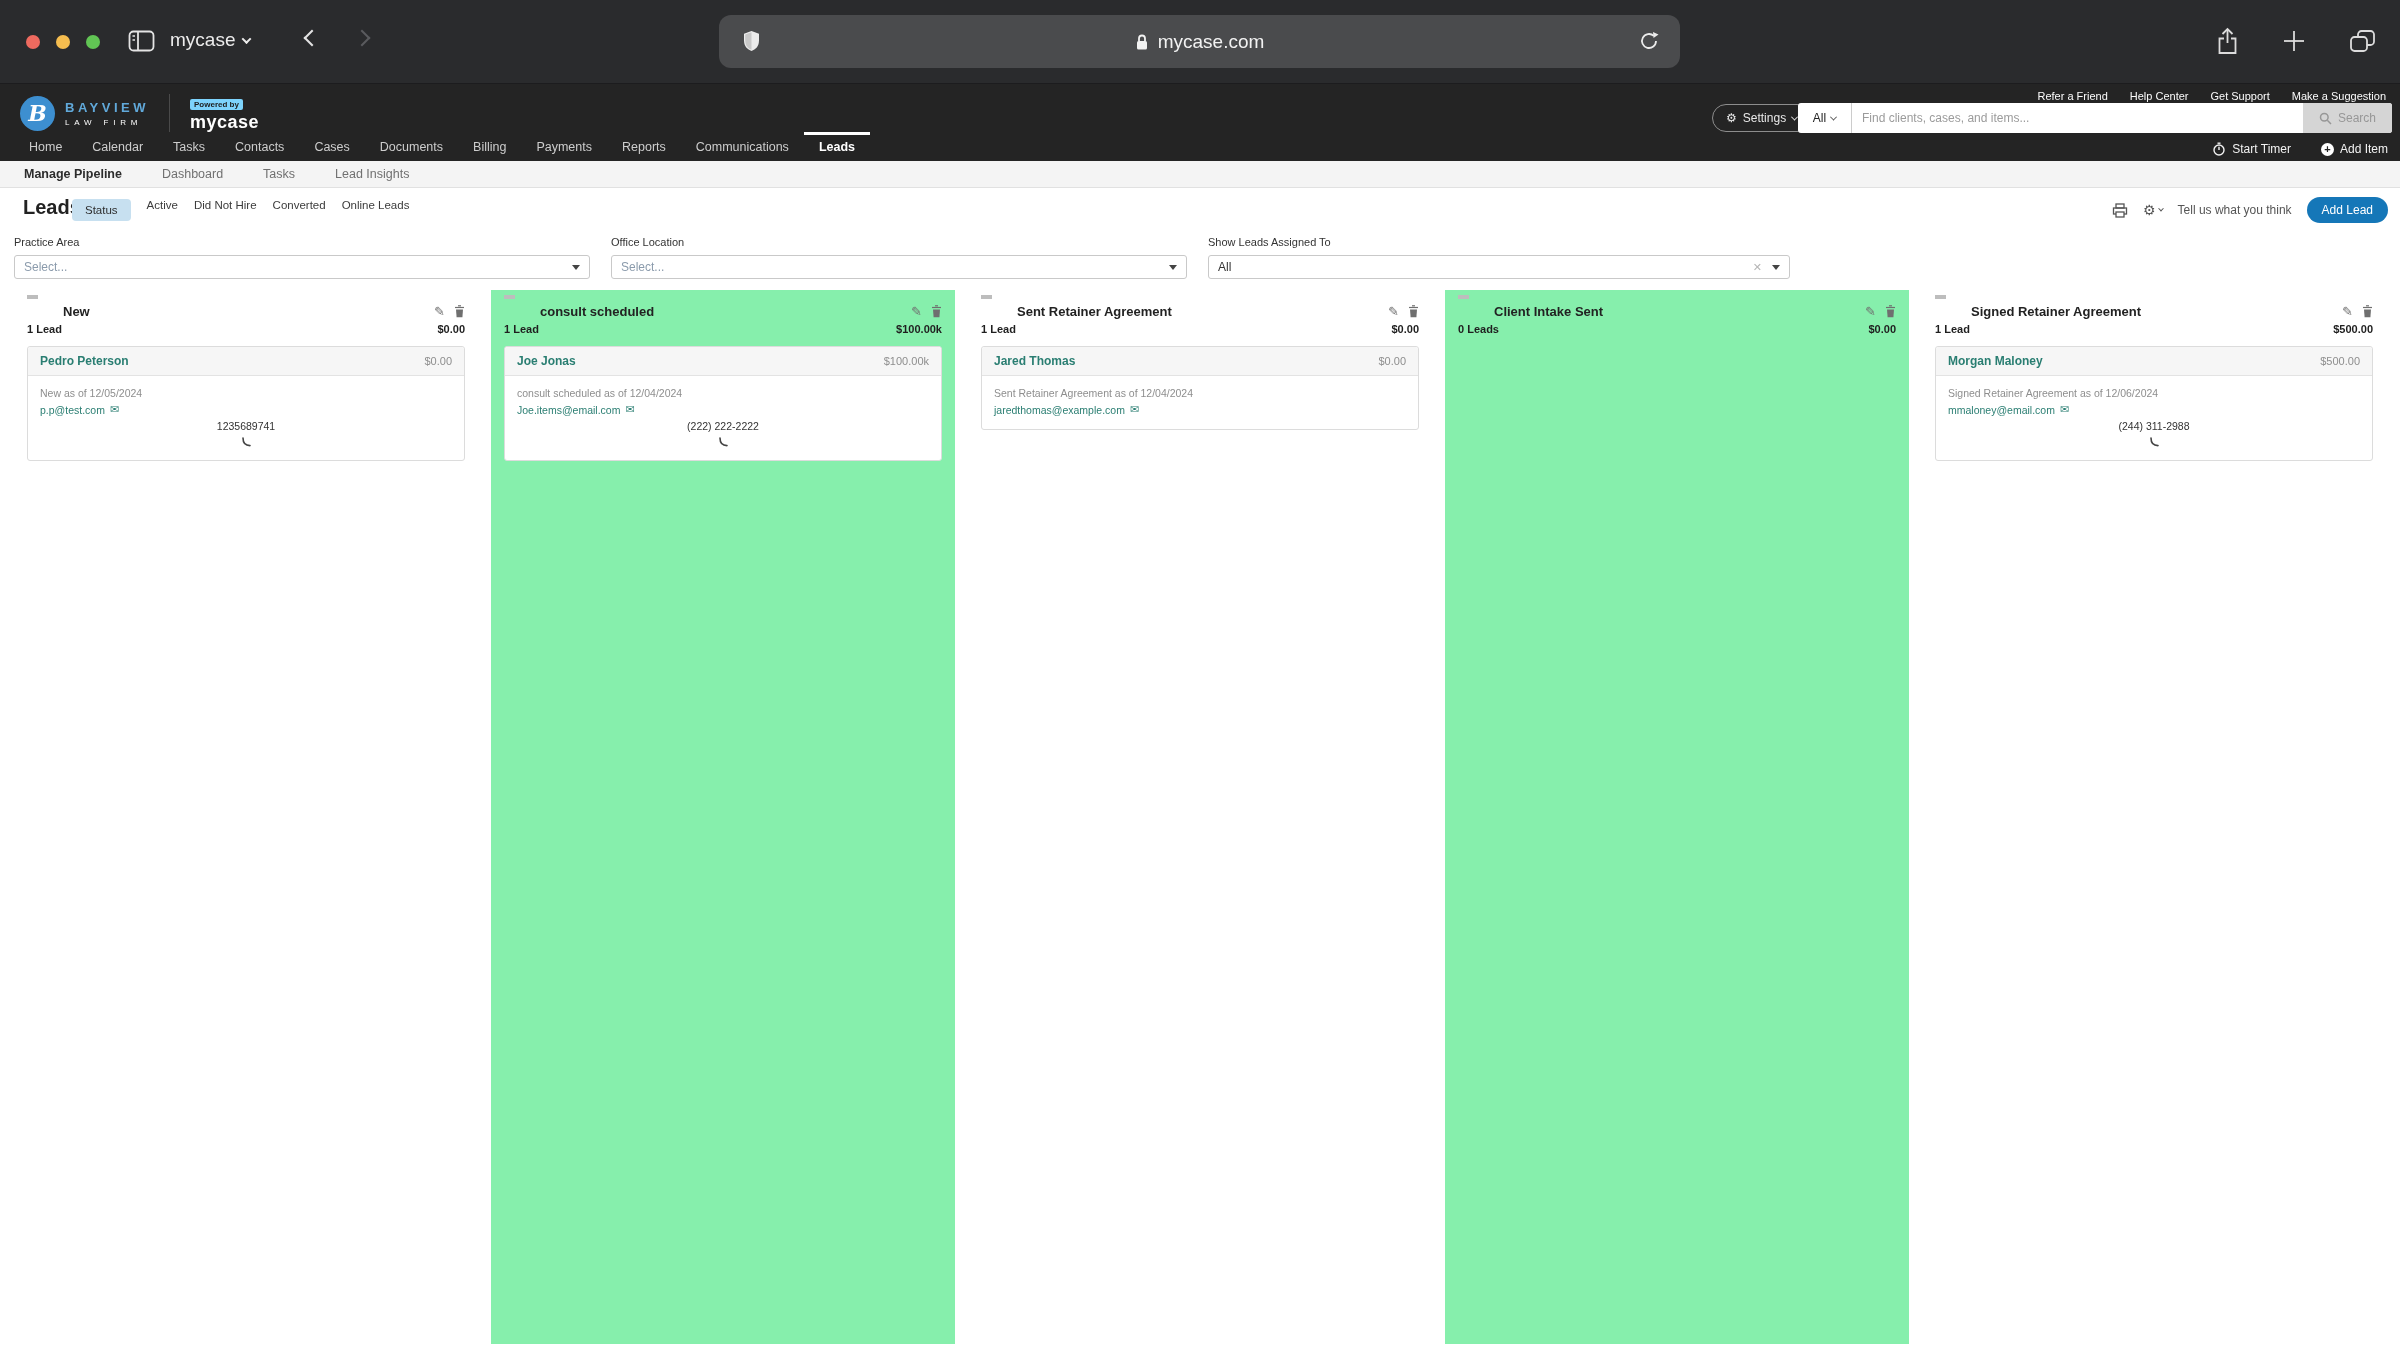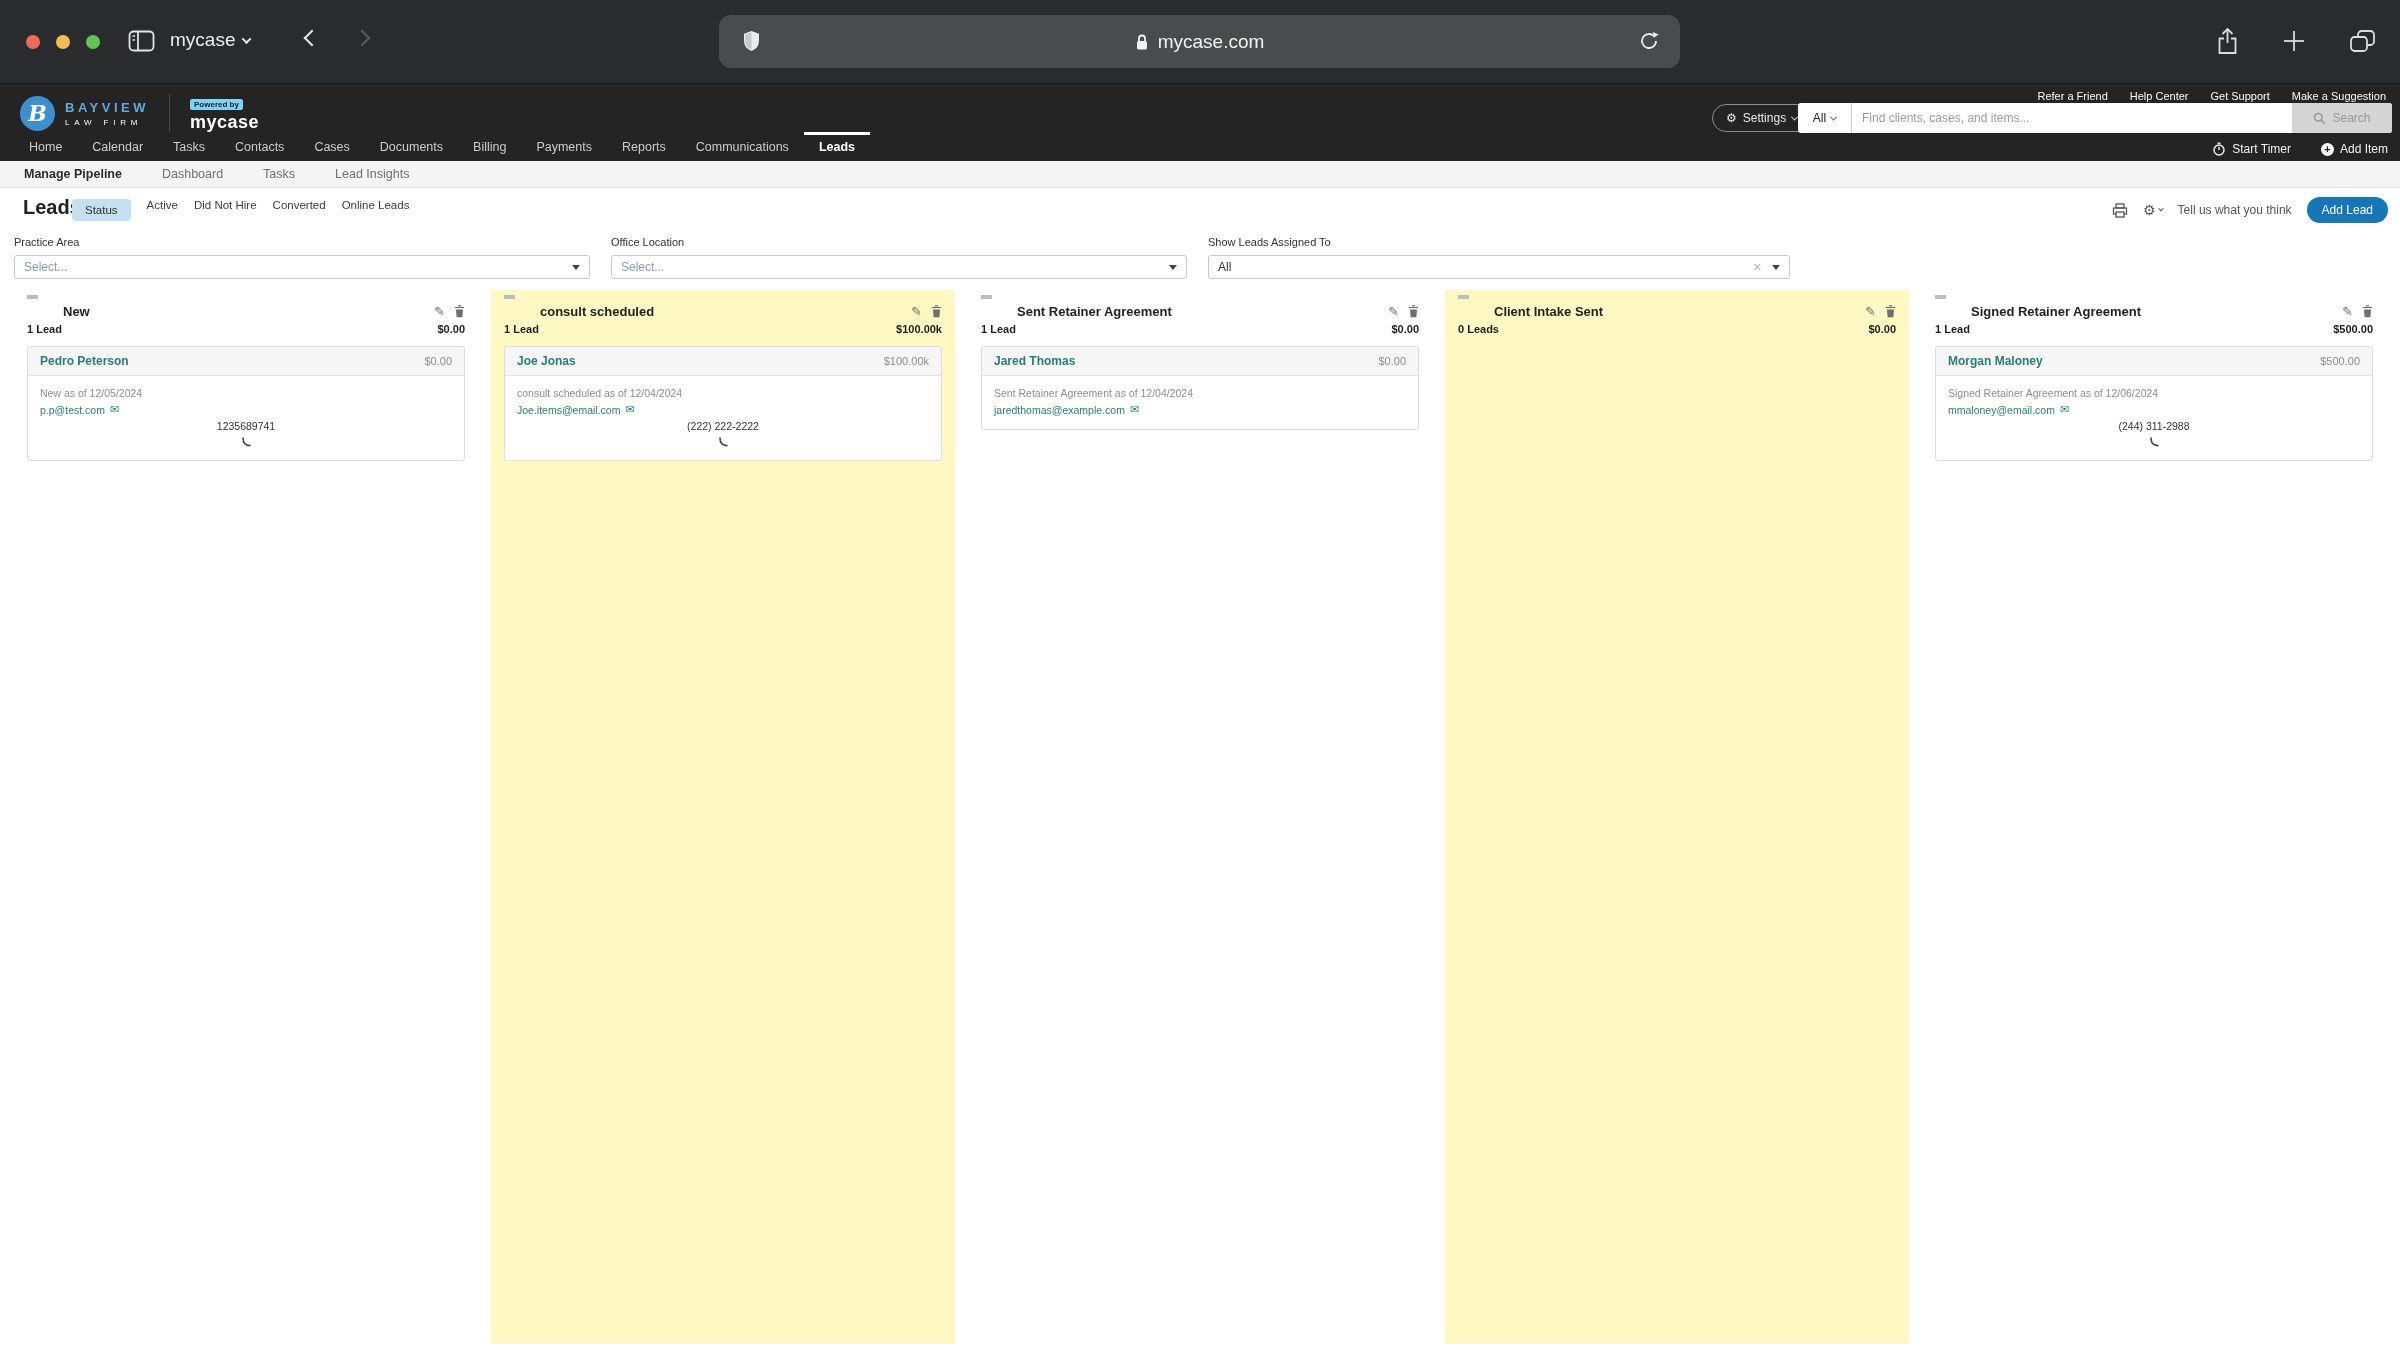--- a/index.html
+++ b/index.html
@@ -36,21 +36,21 @@
   .brand-word { color: #fff; font-size: 18px; font-weight: bold; margin-top: 1px; letter-spacing: .5px; }
   .quick-links { position: absolute; top: 6px; right: 14px; display: flex; gap: 22px; font-size: 11px; color: #fbfbfb; }
   .quick-links span { cursor: default; }
   .settings-pill { position: absolute; left: 1712px; top: 20px; height: 28px; padding: 0 13px; border: 1px solid #8d8d8d; border-radius: 15px; display: flex; align-items: center; gap: 6px; color: #e9e9e9; font-size: 12px; }
   .settings-pill .chev { width: 5px; height: 5px; border-width: 1.5px; }
   .searchbar { position: absolute; left: 1798px; top: 19px; width: 594px; height: 30px; background: #fff; border-radius: 3px; display: flex; align-items: stretch; overflow: hidden; }
   .scope { width: 54px; display: flex; align-items: center; justify-content: center; gap: 5px; font-size: 12px; color: #222; border-right: 1px solid #ccc; }
   .scope .chev { width: 5px; height: 5px; border-width: 1.5px; color: #555; }
   .searchbar input { flex: 1; border: 0; outline: none; font-family: inherit; font-size: 12px; padding: 0 10px; color: #333; }
   .searchbar input::placeholder { color: #9b9b9b; }
-  .search-btn { width: 100px; background: #d5d5d5; color: #979797; display: flex; align-items: center; justify-content: center; gap: 6px; font-size: 12px; border: 0; font-family: inherit; }
+  .search-btn { width: 89px; background: #d5d5d5; color: #979797; display: flex; align-items: center; justify-content: center; gap: 6px; font-size: 12px; border: 0; font-family: inherit; }
   .main-nav { position: absolute; left: 14px; bottom: 0; height: 29px; display: flex; }
   .nav-item { padding: 0 15px; display: flex; align-items: center; font-size: 12.5px; color: #cdcdcd; cursor: pointer; }
   .nav-item.active { color: #fff; font-weight: bold; box-shadow: inset 0 3px 0 #fff; }
   .header-actions { position: absolute; right: 12px; bottom: 5px; display: flex; gap: 30px; align-items: center; color: #f2f2f2; font-size: 12px; }
   .h-act { display: flex; align-items: center; gap: 6px; cursor: pointer; }
   .plus-circle { width: 13px; height: 13px; border-radius: 50%; background: #fff; color: #242424; font-size: 11px; font-weight: bold; display: flex; align-items: center; justify-content: center; line-height: 1; }
 
   
   .subnav { height: 27px; background: #f4f4f4; border-bottom: 1px solid #e1e1e1; display: flex; align-items: center; padding-left: 24px; gap: 40px; font-size: 12.5px; color: #707070; }
   .subnav .active { font-weight: bold; color: #2c2c2c; }
@@ -74,21 +74,21 @@
   .fgroup label { display: block; font-size: 11px; color: #333; margin-bottom: 7px; }
   .select { height: 24px; border: 1px solid #c9c9c9; border-radius: 3px; display: flex; align-items: center; padding: 0 9px; font-size: 12px; background: #fff; cursor: pointer; }
   .select .val { flex: 1; color: #333; }
   .select .val.placeholder { color: #8b9bac; }
   .caret-dn { display: inline-block; width: 0; height: 0; border-left: 4px solid transparent; border-right: 4px solid transparent; border-top: 5px solid #444; }
   .clear-x { color: #b5b5b5; font-size: 11px; margin-right: 10px; }
 
   
   .board { display: flex; gap: 13px; padding: 0 14px; height: 1054px; margin-bottom: 3px; }
   .col { flex: 1; background: #fff; }
-  .col.shaded { background: #fef9c3; }
+  .col.shaded { background: #86efac; }
   .col-pad { padding: 5px 13px 0; }
   .handle { width: 11px; height: 3px; border-top: 2px solid #bdbdbd; border-bottom: 2px solid #bdbdbd; margin-bottom: 5px; cursor: grab; }
   .col-head-row { display: flex; justify-content: space-between; align-items: flex-end; padding-left: 36px; }
   .col-title { font-size: 13px; font-weight: bold; color: #222; }
   .col-icons { display: flex; gap: 9px; align-items: center; color: #6f6f6f; }
   .pencil { font-size: 13px; cursor: pointer; }
   .col-count-row { display: flex; justify-content: space-between; margin-top: 4px; font-size: 11px; font-weight: bold; color: #1f1f1f; }
   .card { margin-top: 11px; background: #fff; border: 1px solid #dcdcdc; border-radius: 3px; cursor: grab; }
   .card-head { display: flex; justify-content: space-between; align-items: center; padding: 7px 12px; background: #f6f6f6; border-bottom: 1px solid #e3e3e3; border-radius: 3px 3px 0 0; }
   .card-name { font-size: 12px; font-weight: bold; color: #2a7e72; cursor: pointer; }

